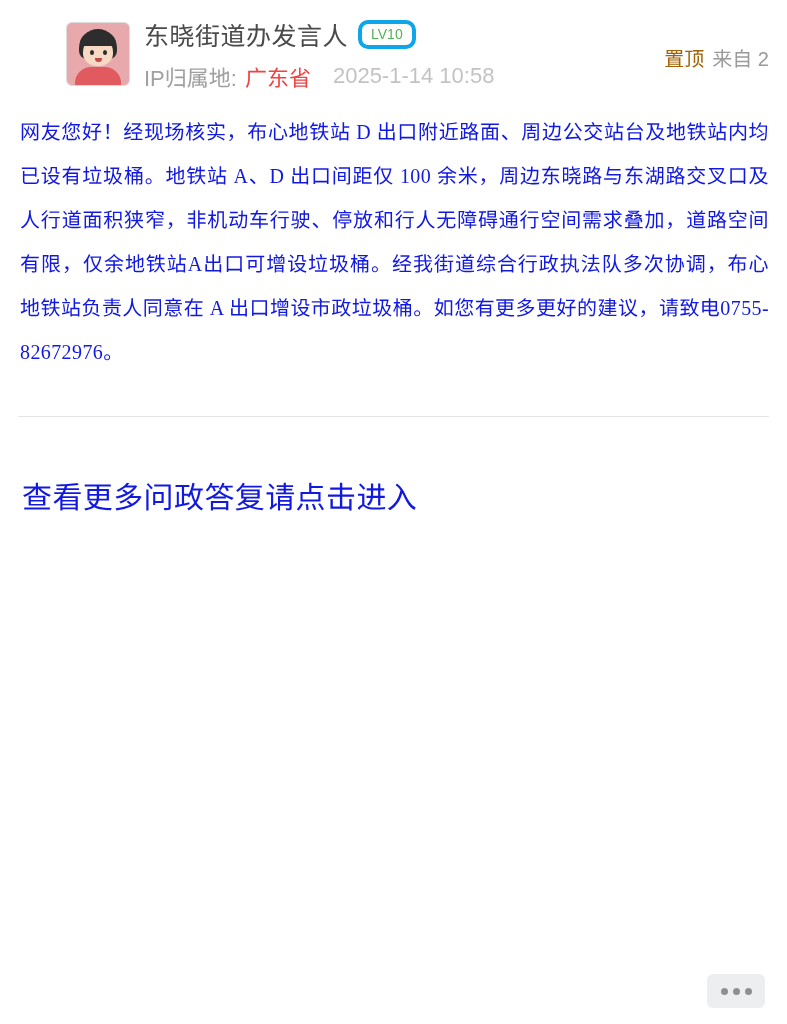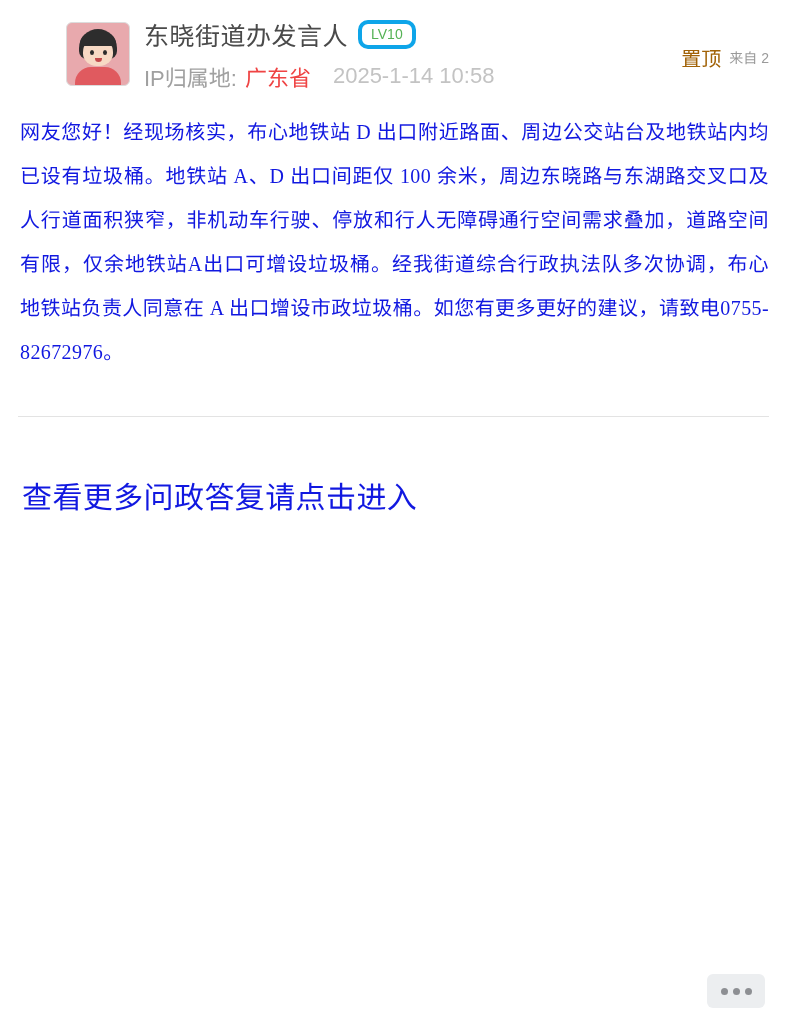--- a/index.html
+++ b/index.html
@@ -147,21 +147,21 @@
     align-items: center;
     white-space: nowrap;
     padding-top: 6px;
   }
   .pin-tag {
     color: #a16207;
     font-size: 20px;
   }
   .from-text {
     color: #9a9a9a;
-    font-size: 14px;
+    font-size: 20px;
     margin-left: 8px;
   }
 
   
   .post-body {
     padding: 18px 18px 0 20px;
     font-size: 20px;
     line-height: 44px;
     color: #1118e0;
     letter-spacing: 0.4px;

